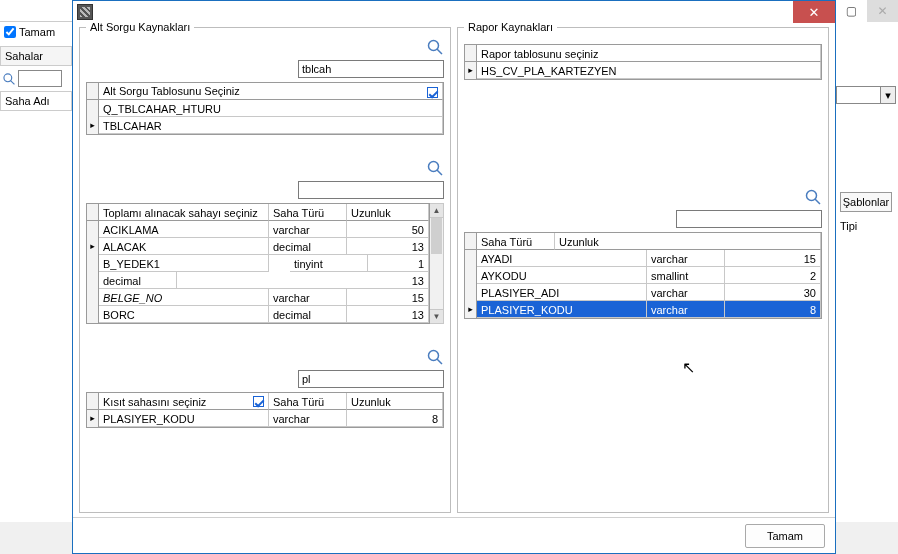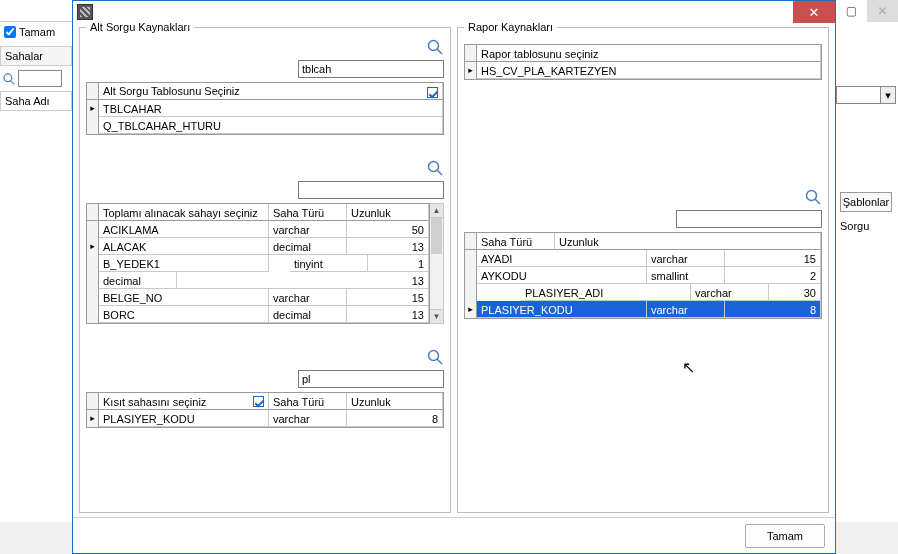--- a/index.html
+++ b/index.html
@@ -198,21 +198,21 @@
         <line x1="11" y1="11" x2="16" y2="16"></line>
       </svg>
     <input type="text" style="">
   </div>
   <div class="cell">Saha Adı</div>
 </div>
 <div class="bg-right-strip">
   <input class="combo" style="">
   <div class="drop">▾</div>
   <div class="sab">Şablonlar</div>
-  <div class="tipi">Sorgu</div>
+  <div class="tipi">Tipi</div>
 </div>
 
 <div class="dialog">
   <div class="titlebar">
     <span class="ticon"></span>
     <div class="closebtn">✕</div>
   </div>
 
   <div class="dlg-body">
 
@@ -228,27 +228,27 @@
       </div>
 
       <div class="grid" id="g-left-tables">
         <div class="ghead">
           <div class="hcorner"></div>
           <div class="hcell" style="flex:1;display:flex;justify-content:space-between;align-items:flex-end;">
             <span>Alt Sorgu Tablosunu Seçiniz</span>
             <span class="chkbox"></span>
           </div>
         </div>
-      <div class="grow current">
+      <div class="grow">
+            <div class="ghandle"></div>
+            <div class="gcell" style="flex: 1 1 0%;">Q_TBLCAHAR_HTURU</div>
+          </div>
+          <div class="grow current">
             <div class="ghandle"></div>
             <div class="gcell" style="flex: 1 1 0%;">TBLCAHAR</div>
-          </div>
-          <div class="grow">
-            <div class="ghandle"></div>
-            <div class="gcell" style="flex: 1 1 0%;">Q_TBLCAHAR_HTURU</div>
           </div>
         </div>
 
       <div style="height:22px"></div>
 
       <div class="searchrow">
         <svg class="mag" width="18" height="18" viewBox="0 0 18 18">
             <circle cx="7.5" cy="7.5" r="5"></circle>
             <line x1="11" y1="11" x2="16" y2="16"></line>
           </svg>
@@ -282,21 +282,21 @@
                 <div class="gcell" style="width: 78px; margin-left: 21px;">tinyint</div>
                 <div class="gcell num" style="flex: 1 1 0%;">1</div>
               </div>
               <div class="grow">
                 <div class="ghandle"></div>
                 <div class="gcell" style="width: 78px;">decimal</div>
                 <div class="gcell num" style="flex: 1 1 0%;">13</div>
               </div>
               <div class="grow">
                 <div class="ghandle"></div>
-                <div class="gcell" style="width: 170px;">BELGE_NO</div>
+                <div class="gcell" style="width: 170px; font-style: italic;">BELGE_NO</div>
                 <div class="gcell" style="width: 78px;">varchar</div>
                 <div class="gcell num" style="flex: 1 1 0%;">15</div>
               </div>
               <div class="grow">
                 <div class="ghandle"></div>
                 <div class="gcell" style="width: 170px;">BORC</div>
                 <div class="gcell" style="width: 78px;">decimal</div>
                 <div class="gcell num" style="flex: 1 1 0%;">13</div>
               </div>
             </div>
@@ -374,21 +374,21 @@
             <div class="gcell num" style="flex: 1 1 0%;">15</div>
           </div>
           <div class="grow">
             <div class="ghandle"></div>
             <div class="gcell" style="width: 170px;">AYKODU</div>
             <div class="gcell" style="width: 78px;">smallint</div>
             <div class="gcell num" style="flex: 1 1 0%;">2</div>
           </div>
           <div class="grow">
             <div class="ghandle"></div>
-            <div class="gcell" style="width: 170px; margin-left: 44px;">PLASIYER_ADI</div>
+            <div class="gcell" style="width: 170px;">PLASIYER_ADI</div>
             <div class="gcell" style="width: 78px;">varchar</div>
             <div class="gcell num" style="flex: 1 1 0%;">30</div>
           </div>
           <div class="grow current selected">
             <div class="ghandle"></div>
             <div class="gcell" style="width: 170px;">PLASIYER_KODU</div>
             <div class="gcell" style="width: 78px;">varchar</div>
             <div class="gcell num" style="flex: 1 1 0%;">8</div>
           </div>
         </div>

